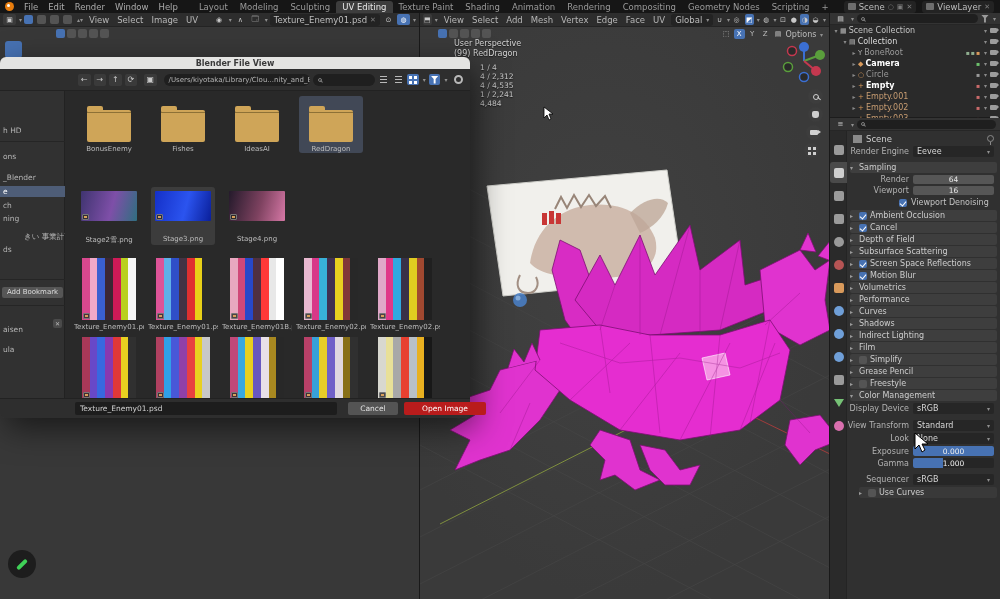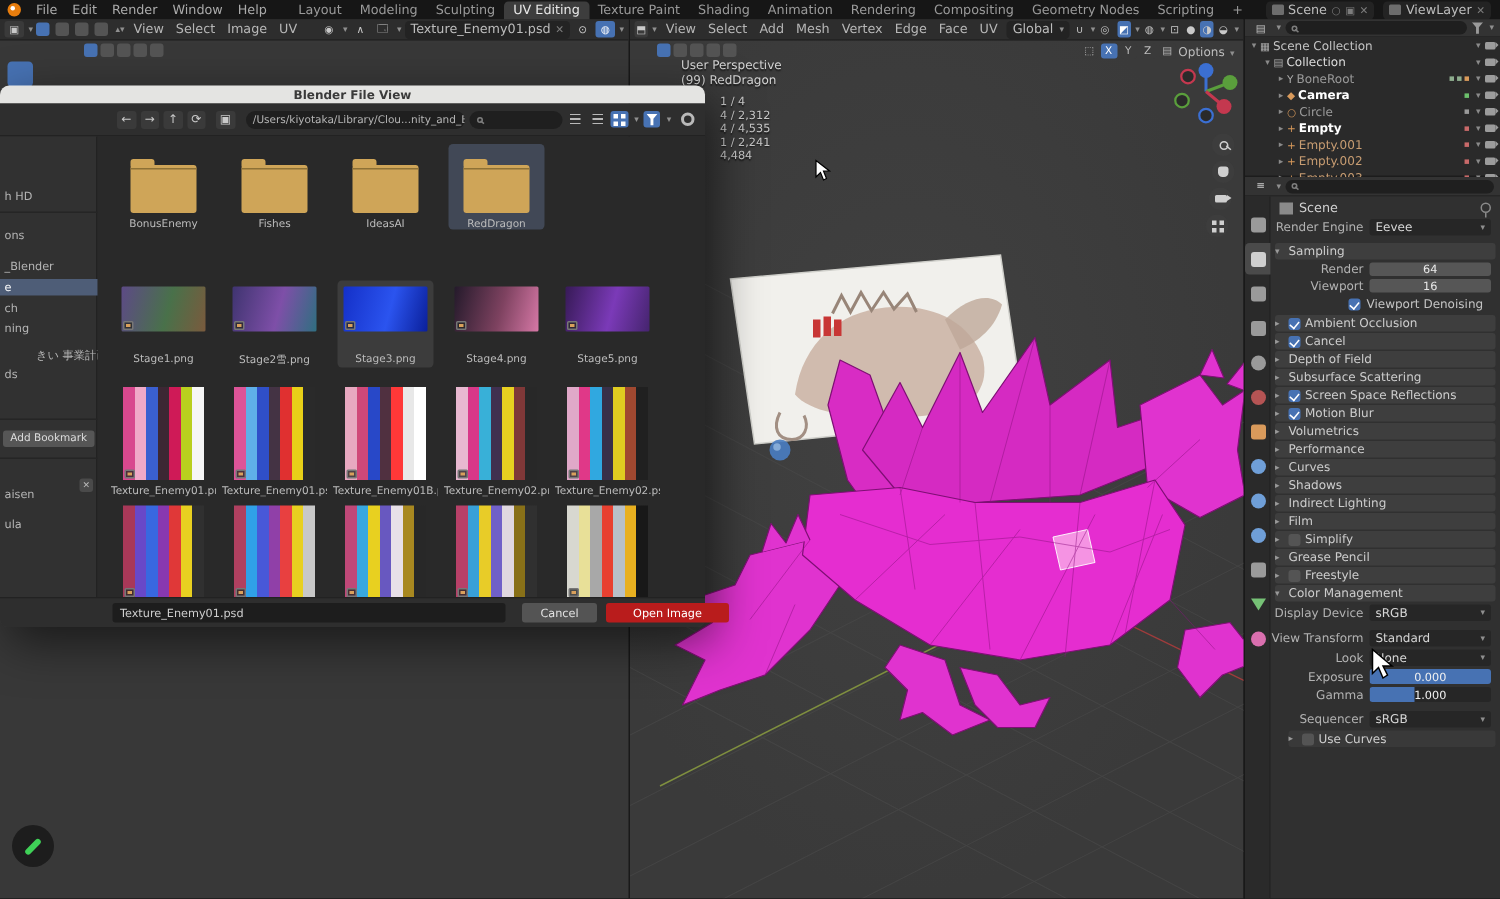--- a/index.html
+++ b/index.html
@@ -795,48 +795,36 @@
               <div class="folder-ico"></div>
               <div class="cell-label">IdeasAI</div>
             </div>
             <div class="cell sel">
               <div class="folder-ico"></div>
               <div class="cell-label">RedDragon</div>
             </div>
           </div>
         <div class="file-row" id="row-stages" style="top:96px;">
             <div class="cell">
-              <div class="stage-thumb" style="background: linear-gradient(105deg, rgb(93, 74, 134) 0%, rgb(73, 113, 74) 55%, rgb(122, 90, 61) 100%);">
-                <span class="thumb-badge"></span>
-              </div>
-              <div class="cell-label" style="margin-top: 14px;">Stage1.png</div>
-            </div>
-            <div class="cell">
               <div class="stage-thumb" style="background: linear-gradient(105deg, rgb(63, 52, 112) 0%, rgb(126, 79, 168) 55%, rgb(47, 111, 128) 100%);">
                 <span class="thumb-badge"></span>
               </div>
               <div class="cell-label" style="margin-top: 14px;">Stage2雪.png</div>
             </div>
             <div class="cell act">
               <div class="stage-thumb" style="background: linear-gradient(105deg, rgb(20, 48, 200) 0%, rgb(43, 84, 239) 55%, rgb(10, 31, 154) 100%);">
                 <span class="thumb-badge"></span>
               </div>
               <div class="cell-label" style="margin-top: 14px;">Stage3.png</div>
             </div>
             <div class="cell">
               <div class="stage-thumb" style="background: linear-gradient(105deg, rgb(36, 26, 43) 0%, rgb(126, 66, 96) 55%, rgb(214, 120, 166) 100%);">
                 <span class="thumb-badge"></span>
               </div>
               <div class="cell-label" style="margin-top: 14px;">Stage4.png</div>
-            </div>
-            <div class="cell">
-              <div class="stage-thumb" style="background: linear-gradient(105deg, rgb(55, 26, 87) 0%, rgb(123, 58, 184) 55%, rgb(69, 36, 110) 100%);">
-                <span class="thumb-badge"></span>
-              </div>
-              <div class="cell-label" style="margin-top: 14px;">Stage5.png</div>
             </div>
           </div>
         <div class="file-row" id="row-tex1" style="top:163px;">
             <div class="cell">
               <div class="tex-thumb" style="background: linear-gradient(90deg, rgb(216, 72, 142) 0%, rgb(216, 72, 142) 14.3%, rgb(240, 169, 200) 14.3%, rgb(240, 169, 200) 28.6%, rgb(58, 95, 208) 28.6%, rgb(58, 95, 208) 42.9%, rgb(60, 39, 51) 42.9%, rgb(60, 39, 51) 57.1%, rgb(207, 26, 87) 57.1%, rgb(207, 26, 87) 71.4%, rgb(185, 207, 30) 71.4%, rgb(185, 207, 30) 85.7%, rgb(246, 246, 246) 85.7%, rgb(246, 246, 246) 100%);">
                 <span class="thumb-badge"></span>
               </div>
               <div class="cell-label">Texture_Enemy01.png</div>
             </div>
             <div class="cell">

